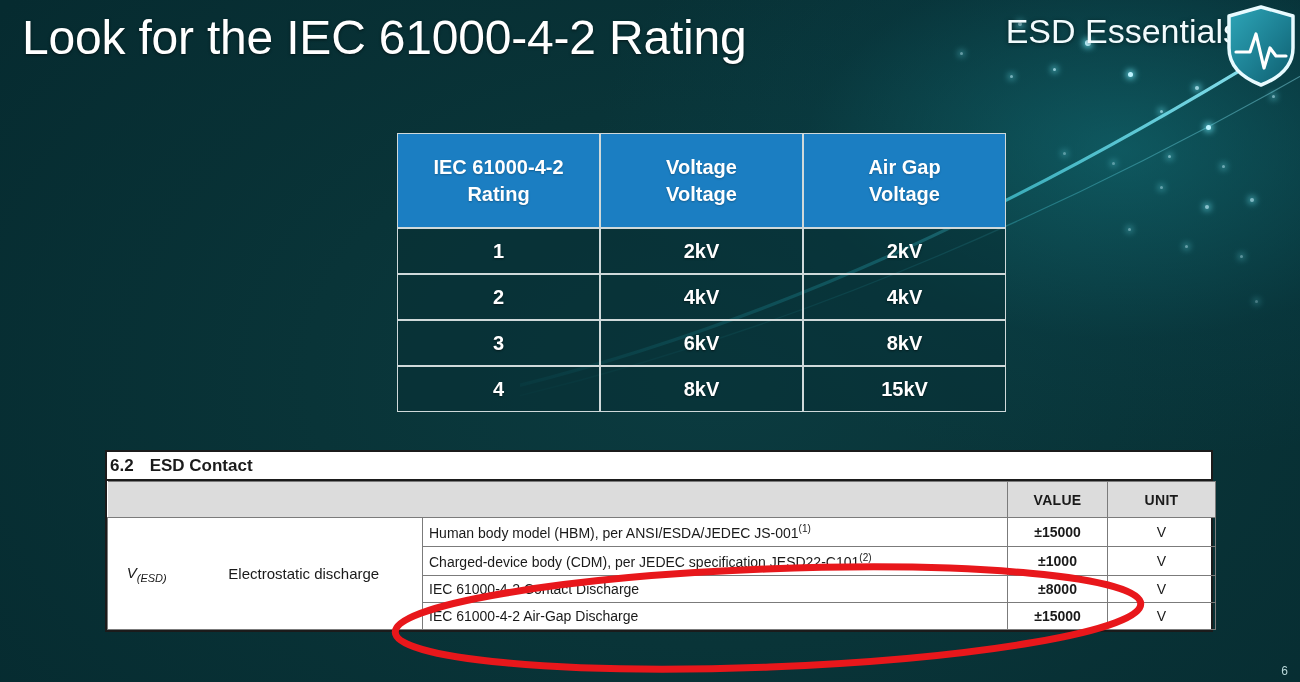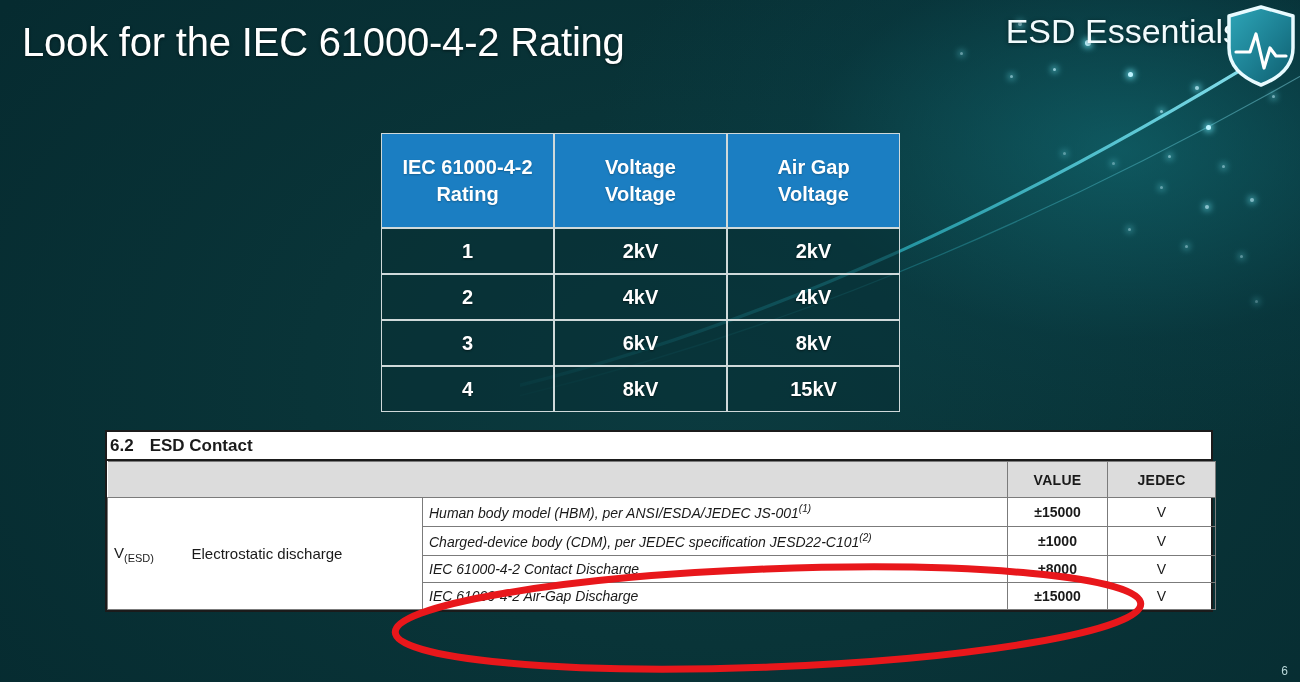--- a/index.html
+++ b/index.html
@@ -43,22 +43,22 @@
     position: absolute;
     border-radius: 50%;
     background: #bdf4ff;
     box-shadow: 0 0 6px 2px rgba(110,230,245,0.85);
   }
 
   
   #title {
     position: absolute;
     left: 22px;
-    top: 20px;
-    font-size: 40px;
+    top: 10px;
+    font-size: 48px;
     font-weight: 400;
     color: #ffffff;
     letter-spacing: -0.2px;
     text-shadow: 0 1px 3px rgba(0,0,0,0.55);
     white-space: nowrap;
   }
 
   
   #brand {
     position: absolute;
@@ -79,23 +79,23 @@
     position: absolute;
     right: -58px;
     top: -8px;
     width: 74px;
     height: 84px;
   }
 
   
   #level-table {
     position: absolute;
-    left: 381px;
+    left: 397px;
     top: 133px;
-    width: 519px;
+    width: 609px;
     border-collapse: separate;
     border-spacing: 0;
     table-layout: fixed;
   }
   #level-table th, #level-table td {
     border: 1.5px solid #cfd9da;
     text-align: center;
     color: #ffffff;
   }
   #level-table th {
@@ -114,21 +114,21 @@
     font-weight: bold;
     height: 46px;
     padding: 4px;
     text-shadow: 0 1px 2px rgba(0,0,0,0.5);
   }
 
   
   #datasheet {
     position: absolute;
     left: 105px;
-    top: 430px;
+    top: 450px;
     width: 1108px;
     background: #ffffff;
     border: 2px solid #1b1b1b;
     font-family: "Liberation Sans", sans-serif;
     color: #1a1a1a;
   }
 
   #ds-heading {
     display: flex;
     align-items: center;
@@ -163,29 +163,31 @@
   #ds-table thead th.blank { border-left: none; }
   .c-sym   { width: 78px;  border-right: none !important; }
   .c-name  { width: 237px; }
   .c-desc  { width: 585px; }
   .c-value { width: 100px; text-align: center; }
   .c-unit  { width: 108px; text-align: center; }
 
   td.sym-cell {
     border-right: none !important;
     font-size: 15px;
-    text-align: left;
+    text-align: center;
     padding-left: 6px;
+    font-style: italic;
   }
   td.name-cell {
     border-left: none !important;
     font-size: 15px;
     padding-left: 18px;
-  }
-  td.desc-cell { font-size: 14px; line-height: 1.3; font-style: italic; }
+    text-align: center;
+  }
+  td.desc-cell { font-size: 14px; line-height: 1.3; }
   td.value-cell { text-align: center; font-size: 14px; font-weight: bold; }
   td.unit-cell  { text-align: center; font-size: 14px; }
 
   sup.fn { font-size: 10px; vertical-align: super; }
   sub.sb { font-size: 11px; vertical-align: sub; }
 
   
   #red-ellipse {
     position: absolute;
     left: 388px;
@@ -315,21 +317,21 @@
         <col class="c-sym">
           <col class="c-name">
           <col class="c-desc">
           <col class="c-value">
           <col class="c-unit">
       </colgroup>
       <thead>
         <tr>
           <th class="blank" colspan="3"></th>
           <th>VALUE</th>
-          <th>JEDEC</th>
+          <th>UNIT</th>
         </tr>
       </thead>
       <tbody>
         <tr>
           <td class="sym-cell" rowspan="4"><span>V</span><sub class="sb">(ESD)</sub></td>
           <td class="name-cell" rowspan="4">Electrostatic discharge</td>
           <td class="desc-cell"><span>Human body model (HBM), per ANSI/ESDA/JEDEC JS-001</span><sup class="fn">(1)</sup></td>
           <td class="value-cell">±15000</td>
           <td class="unit-cell">V</td>
         </tr>

